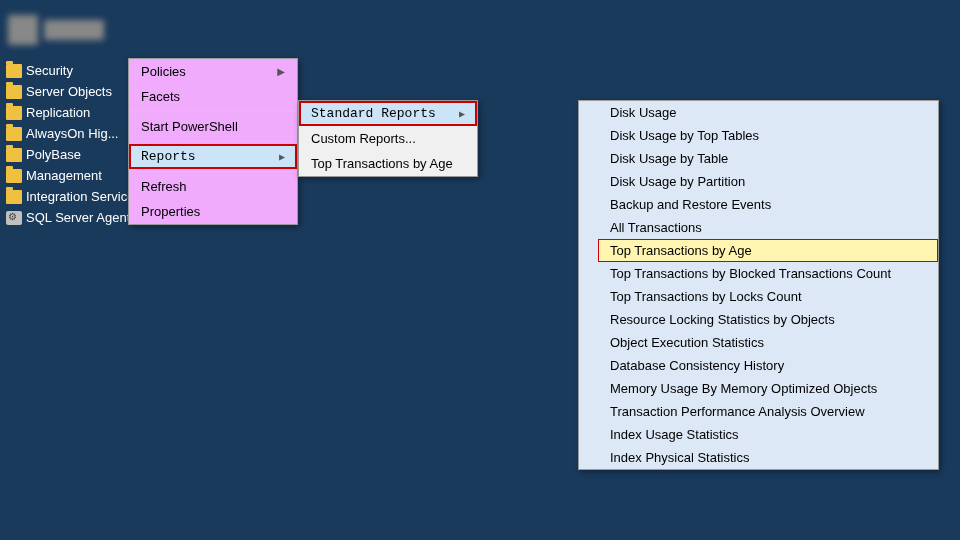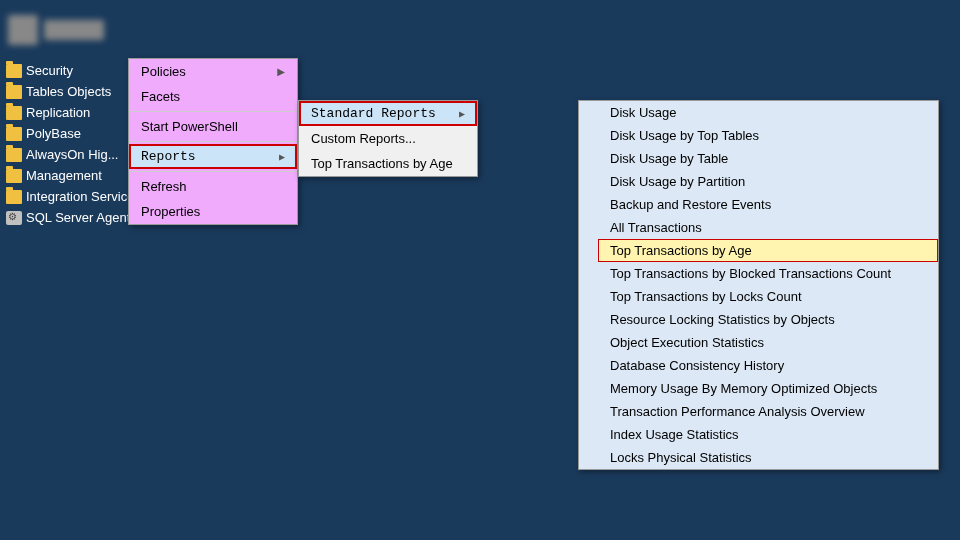--- a/index.html
+++ b/index.html
@@ -171,33 +171,33 @@
     <div class="blur-block"></div>
     <div class="blur-block" style="width:60px;height:20px;"></div>
   </div>
 
   <div class="sidebar-item">
     <span class="folder-icon"></span>
     <span>Security</span>
   </div>
   <div class="sidebar-item">
     <span class="folder-icon"></span>
-    <span>Tables Objects</span>
+    <span>Server Objects</span>
   </div>
   <div class="sidebar-item">
     <span class="folder-icon"></span>
     <span>Replication</span>
   </div>
   <div class="sidebar-item">
     <span class="folder-icon"></span>
+    <span>AlwaysOn Hig...</span>
+  </div>
+  <div class="sidebar-item">
+    <span class="folder-icon"></span>
     <span>PolyBase</span>
-  </div>
-  <div class="sidebar-item">
-    <span class="folder-icon"></span>
-    <span>AlwaysOn Hig...</span>
   </div>
   <div class="sidebar-item">
     <span class="folder-icon"></span>
     <span>Management</span>
   </div>
   <div class="sidebar-item">
     <span class="folder-icon"></span>
     <span>Integration Services Catalogs</span>
   </div>
   <div class="sidebar-item">
@@ -285,15 +285,15 @@
   <div class="menu-item">
     <span>Memory Usage By Memory Optimized Objects</span>
   </div>
   <div class="menu-item">
     <span>Transaction Performance Analysis Overview</span>
   </div>
   <div class="menu-item">
     <span>Index Usage Statistics</span>
   </div>
   <div class="menu-item">
-    <span>Locks Physical Statistics</span>
+    <span>Index Physical Statistics</span>
   </div>
 </div>
 
 </body></html>

